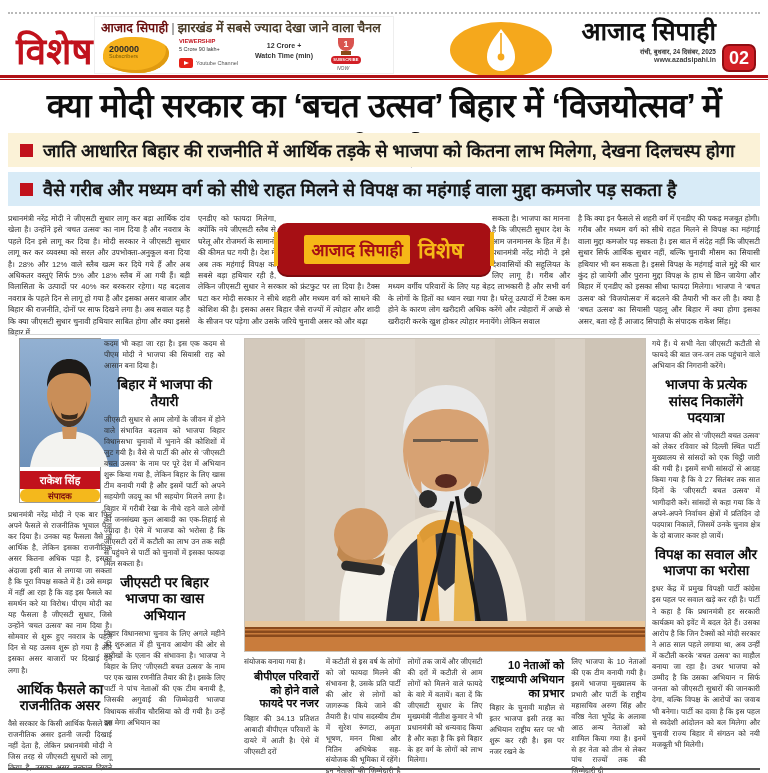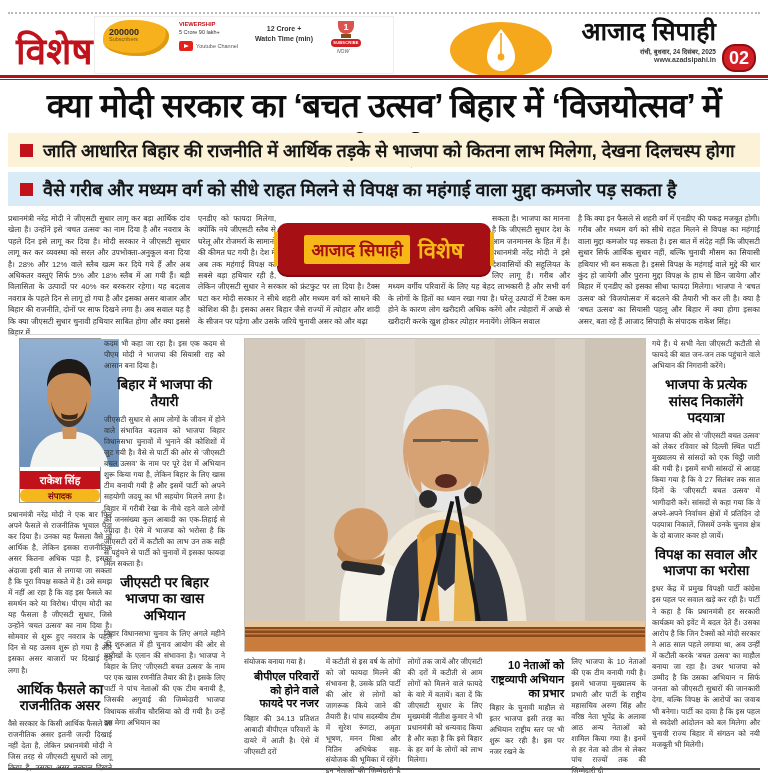--- a/index.html
+++ b/index.html
@@ -28,21 +28,21 @@
   .trophy { position:absolute; left:228px; top:0; width:34px; height:37px; }
   .trophy .cup { position:absolute; left:9px; top:2px; width:16px; height:13px; background:#d9534f; border-radius:0 0 8px 8px; color:#fff; font-size:9px; font-weight:800; text-align:center; line-height:13px; }
   .trophy .base { position:absolute; left:12px; top:15px; width:10px; height:4px; background:#8a4a1a; }
   .trophy .ribbon { position:absolute; left:2px; top:20px; width:30px; height:8px; background:#d21f26; border-radius:4px; color:#fff; font-size:4px; font-weight:700; text-align:center; line-height:8px; letter-spacing:.2px; }
   .trophy .now { position:absolute; left:8px; top:29px; font-size:5px; font-style:italic; color:#555; }
   .pen-logo { position:absolute; left:450px; top:22px; width:102px; height:56px; background:#f5a81c; border-radius:50%; display:flex; align-items:center; justify-content:center; }
   .masthead { position:absolute; right:52px; top:18px; text-align:right; }
   .masthead-title { font-size:25px; font-weight:800; color:#111; line-height:1.05; }
   .masthead-date { font-size:6.5px; font-weight:700; color:#333; margin-top:3px; }
   .masthead-url { font-size:7px; font-weight:700; color:#444; }
-  .page-number { position:absolute; right:12px; top:44px; width:34px; height:28px; background:#d21f26; border:2px solid #8f0d12; border-radius:13px; color:#fff; font-size:18px; font-weight:800; display:flex; align-items:center; justify-content:center; }
+  .page-number { position:absolute; right:12px; top:44px; width:34px; height:28px; background:#d21f26; border:2px solid #8f0d12; border-radius:7px; color:#fff; font-size:18px; font-weight:800; display:flex; align-items:center; justify-content:center; }
   .red-rule { position:absolute; top:75px; left:0; right:0; height:3px; background:#b01116; }
   .red-rule-thin { position:absolute; top:79px; left:0; right:0; height:1px; background:#b01116; }
 
   
   .headline { position:absolute; top:82px; left:6px; right:6px; text-align:center; font-size:33px; font-weight:800; color:#0e0e0e; letter-spacing:-.5px; }
   .subhead { position:absolute; left:8px; right:8px; height:34px; display:flex; align-items:center; padding-left:12px; }
   .subhead-1 { top:133px; background:#fbf2d7; }
   .subhead-2 { top:172px; background:#d8ebf7; }
   .bullet { width:13px; height:13px; background:#c1121c; margin-right:10px; flex:0 0 auto; }
   .subhead-text { font-size:18px; font-weight:700; color:#161616; white-space:nowrap; }
@@ -83,20 +83,23 @@
 </style>
 </head>
 <body>
 
 <div class="page">
 
   <div class="dotted-rule"></div>
   <div class="section-label">विशेष</div>
 
   <div class="banner">
+    <div class="banner-top">
+      <span>आजाद सिपाही</span><span class="sep">|</span><span class="tagline">झारखंड में सबसे ज्यादा देखा जाने वाला चैनल</span>
+    </div>
     <div class="banner-body">
       <div class="map-blob"></div>
       <div class="map-text">
         <span>200000</span>
         <small>Subscribers</small>
       </div>
       <div class="viewership">
         <b>VIEWERSHIP</b><br>
         <span>5 Crore 90 lakh+</span>
       </div>

